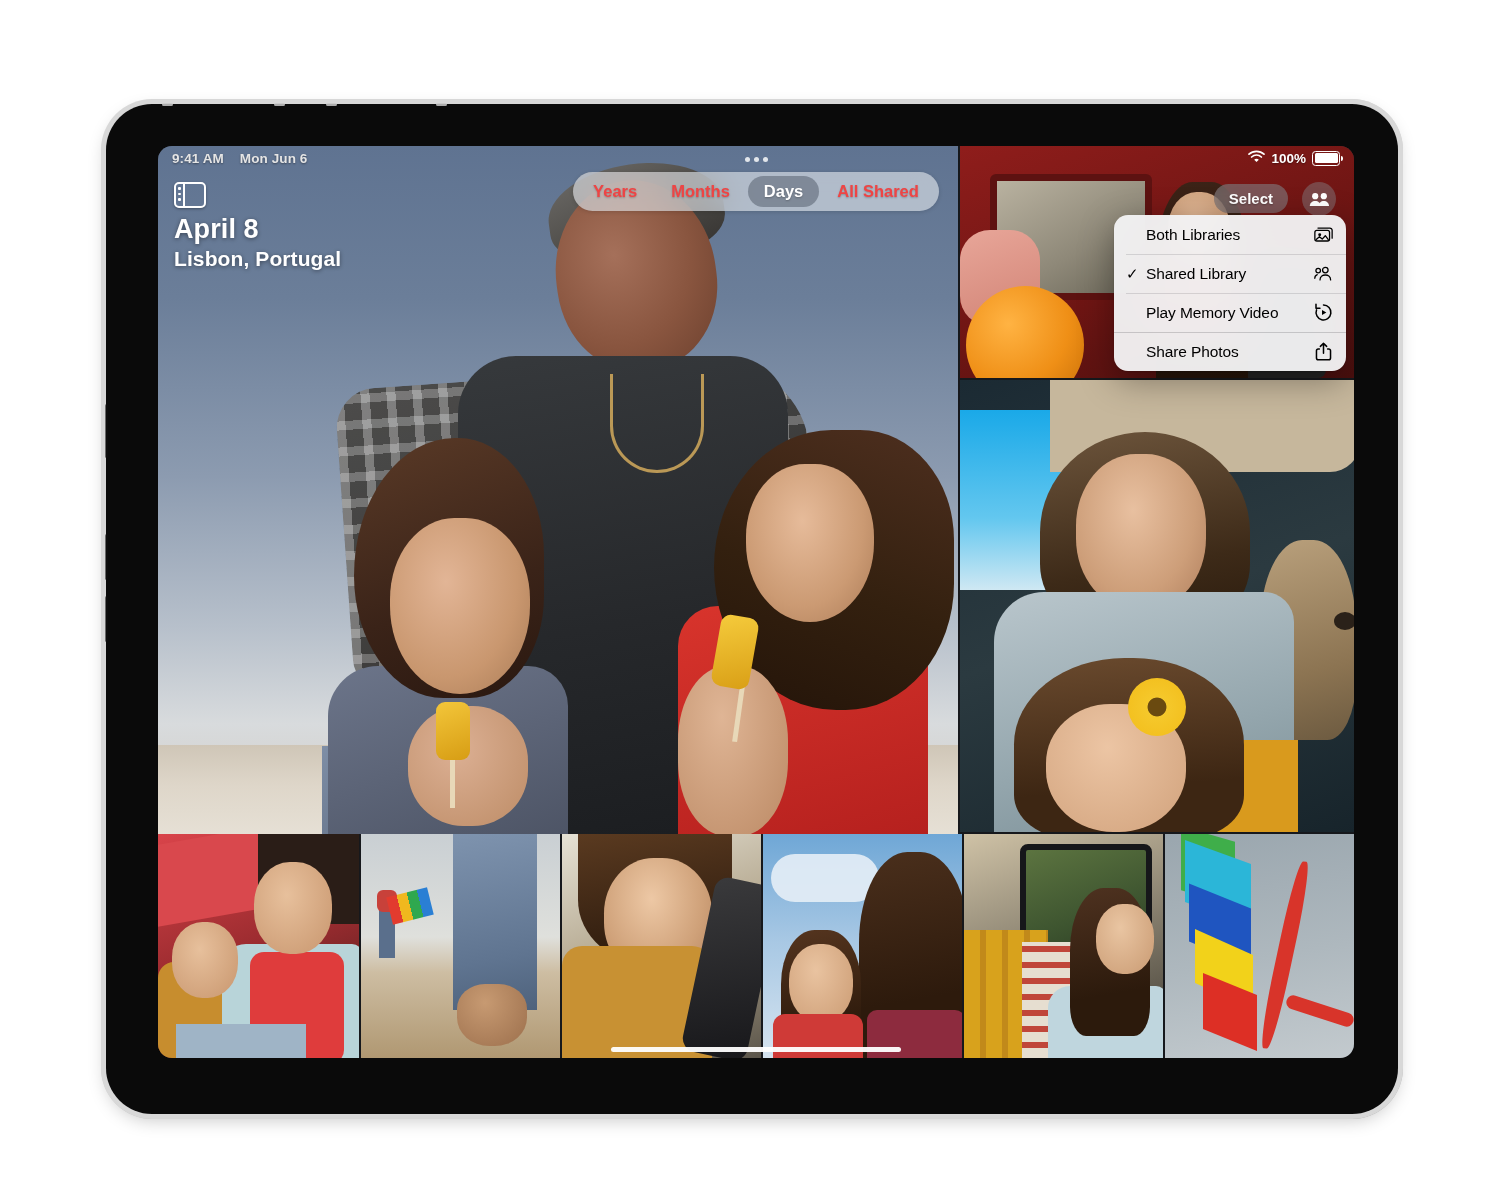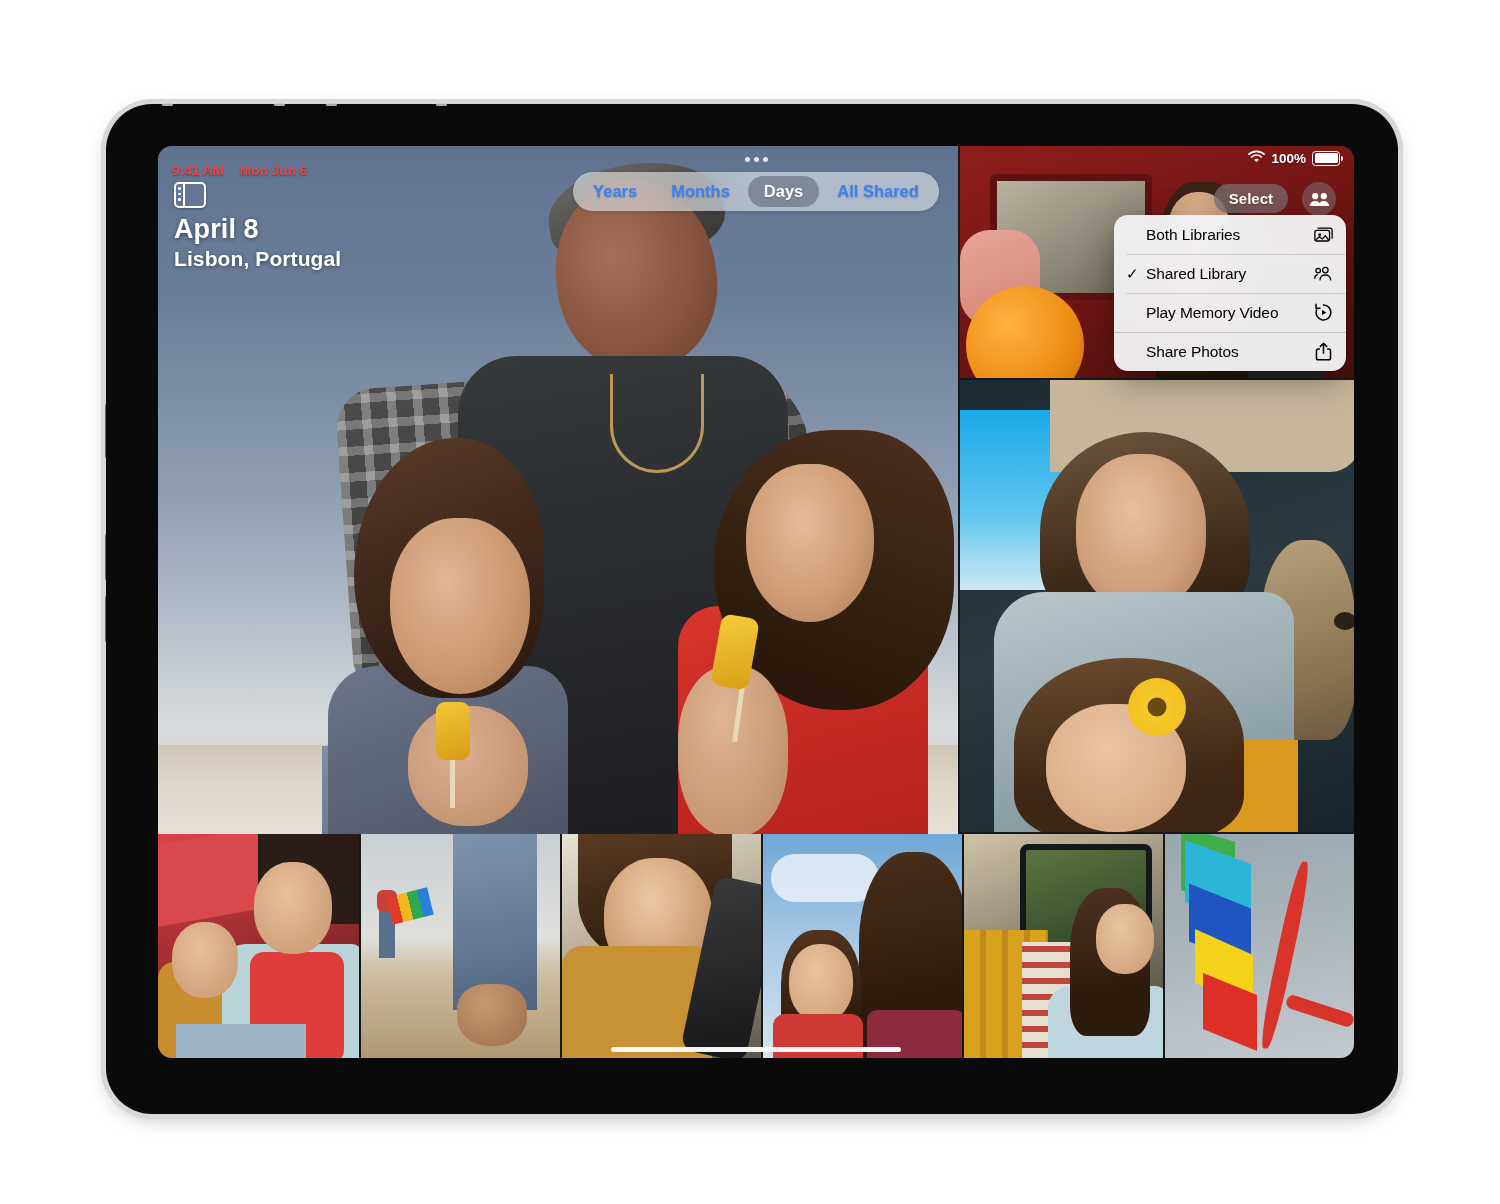--- a/index.html
+++ b/index.html
@@ -193,21 +193,21 @@
   #b6 .k2{position:absolute;left:20px;top:18px;width:66px;height:62px;background:#2bb6d8;transform:skewY(20deg);}
   #b6 .k3{position:absolute;left:24px;top:62px;width:62px;height:58px;background:#1f55c0;transform:skewY(22deg);}
   #b6 .k4{position:absolute;left:30px;top:108px;width:58px;height:54px;background:#f2d21a;transform:skewY(24deg);}
   #b6 .k5{position:absolute;left:38px;top:150px;width:54px;height:56px;background:#dd2f25;transform:skewY(22deg);}
   #b6 .tail{position:absolute;left:112px;top:26px;width:16px;height:190px;background:#d8342a;
     border-radius:40%;transform:rotate(6deg) skewX(-6deg);}
   #b6 .tail2{position:absolute;left:120px;top:170px;width:70px;height:14px;background:#d8342a;border-radius:10px;transform:rotate(18deg);}
 
   
   #statusbar{position:absolute;left:0;top:0;width:100%;height:30px;z-index:40;pointer-events:none;}
-  #sb-left{position:absolute;left:14px;top:17px;color:#ef4444;font-size:13.5px;font-weight:700;letter-spacing:.1px;
+  #sb-left{position:absolute;left:14px;top:5px;color:#e5e5e5;font-size:13.5px;font-weight:700;letter-spacing:.1px;
     text-shadow:0 1px 2px rgba(0,0,0,.4);white-space:nowrap;}
   #sb-left .dt{margin-left:12px;}
   #sb-right{position:absolute;right:14px;top:4px;display:flex;align-items:center;gap:6px;color:#fff;
     font-size:13.5px;font-weight:700;text-shadow:0 1px 2px rgba(0,0,0,.4);}
   .batt{position:relative;width:26px;height:13px;border:1.6px solid #fff;border-radius:3.5px;}
   .batt i{position:absolute;left:1.5px;top:1.5px;bottom:1.5px;right:1.5px;background:#fff;border-radius:1.5px;display:block;}
   .batt:after{content:"";position:absolute;right:-3.5px;top:4px;width:2px;height:5px;background:#fff;border-radius:0 2px 2px 0;}
 
   #sidebar-toggle{position:absolute;left:16px;top:36px;width:28px;height:22px;border:2px solid #fff;border-radius:5px;z-index:41;
     box-shadow:0 1px 3px rgba(0,0,0,.35);}
@@ -218,21 +218,21 @@
   #daytitle{position:absolute;left:16px;top:68px;z-index:41;color:#fff;text-shadow:0 1px 4px rgba(0,0,0,.45);}
   #daytitle .big{font-size:27px;font-weight:700;letter-spacing:.1px;line-height:1.12;}
   #daytitle .sub{font-size:21px;font-weight:700;margin-top:3px;letter-spacing:.1px;}
 
   #grabber{position:absolute;left:0;right:0;top:11px;display:flex;justify-content:center;gap:4px;z-index:41;}
   #grabber span{width:5px;height:5px;border-radius:50%;background:rgba(255,255,255,.82);}
 
   #segwrap{position:absolute;left:0;right:0;top:26px;display:flex;justify-content:center;z-index:41;}
   #seg{display:flex;align-items:center;background:rgba(226,230,236,.62);backdrop-filter:blur(16px);
     border-radius:21px;padding:4px;gap:2px;box-shadow:0 1px 4px rgba(0,0,0,.14);}
-  .seg-item{font-size:16.5px;font-weight:600;color:#3b82f6;padding:6px 16px;border-radius:17px;white-space:nowrap;
+  .seg-item{font-size:16.5px;font-weight:600;color:#ef4444;padding:6px 16px;border-radius:17px;white-space:nowrap;
     text-shadow:0 1px 2px rgba(0,0,0,.25);cursor:pointer;}
   .seg-item.active{background:rgba(108,118,132,.72);color:#ffffff;font-weight:700;}
 
   #select-btn{position:absolute;right:66px;top:38px;z-index:41;background:rgba(130,130,135,.58);
     backdrop-filter:blur(12px);color:#fff;font-size:15px;font-weight:600;padding:6px 15px;border-radius:16px;
     text-shadow:0 1px 2px rgba(0,0,0,.3);cursor:pointer;}
   #people-btn{position:absolute;right:18px;top:36px;z-index:41;width:34px;height:34px;border-radius:50%;
     background:rgba(130,130,135,.45);display:flex;align-items:center;justify-content:center;cursor:pointer;}
 
   

